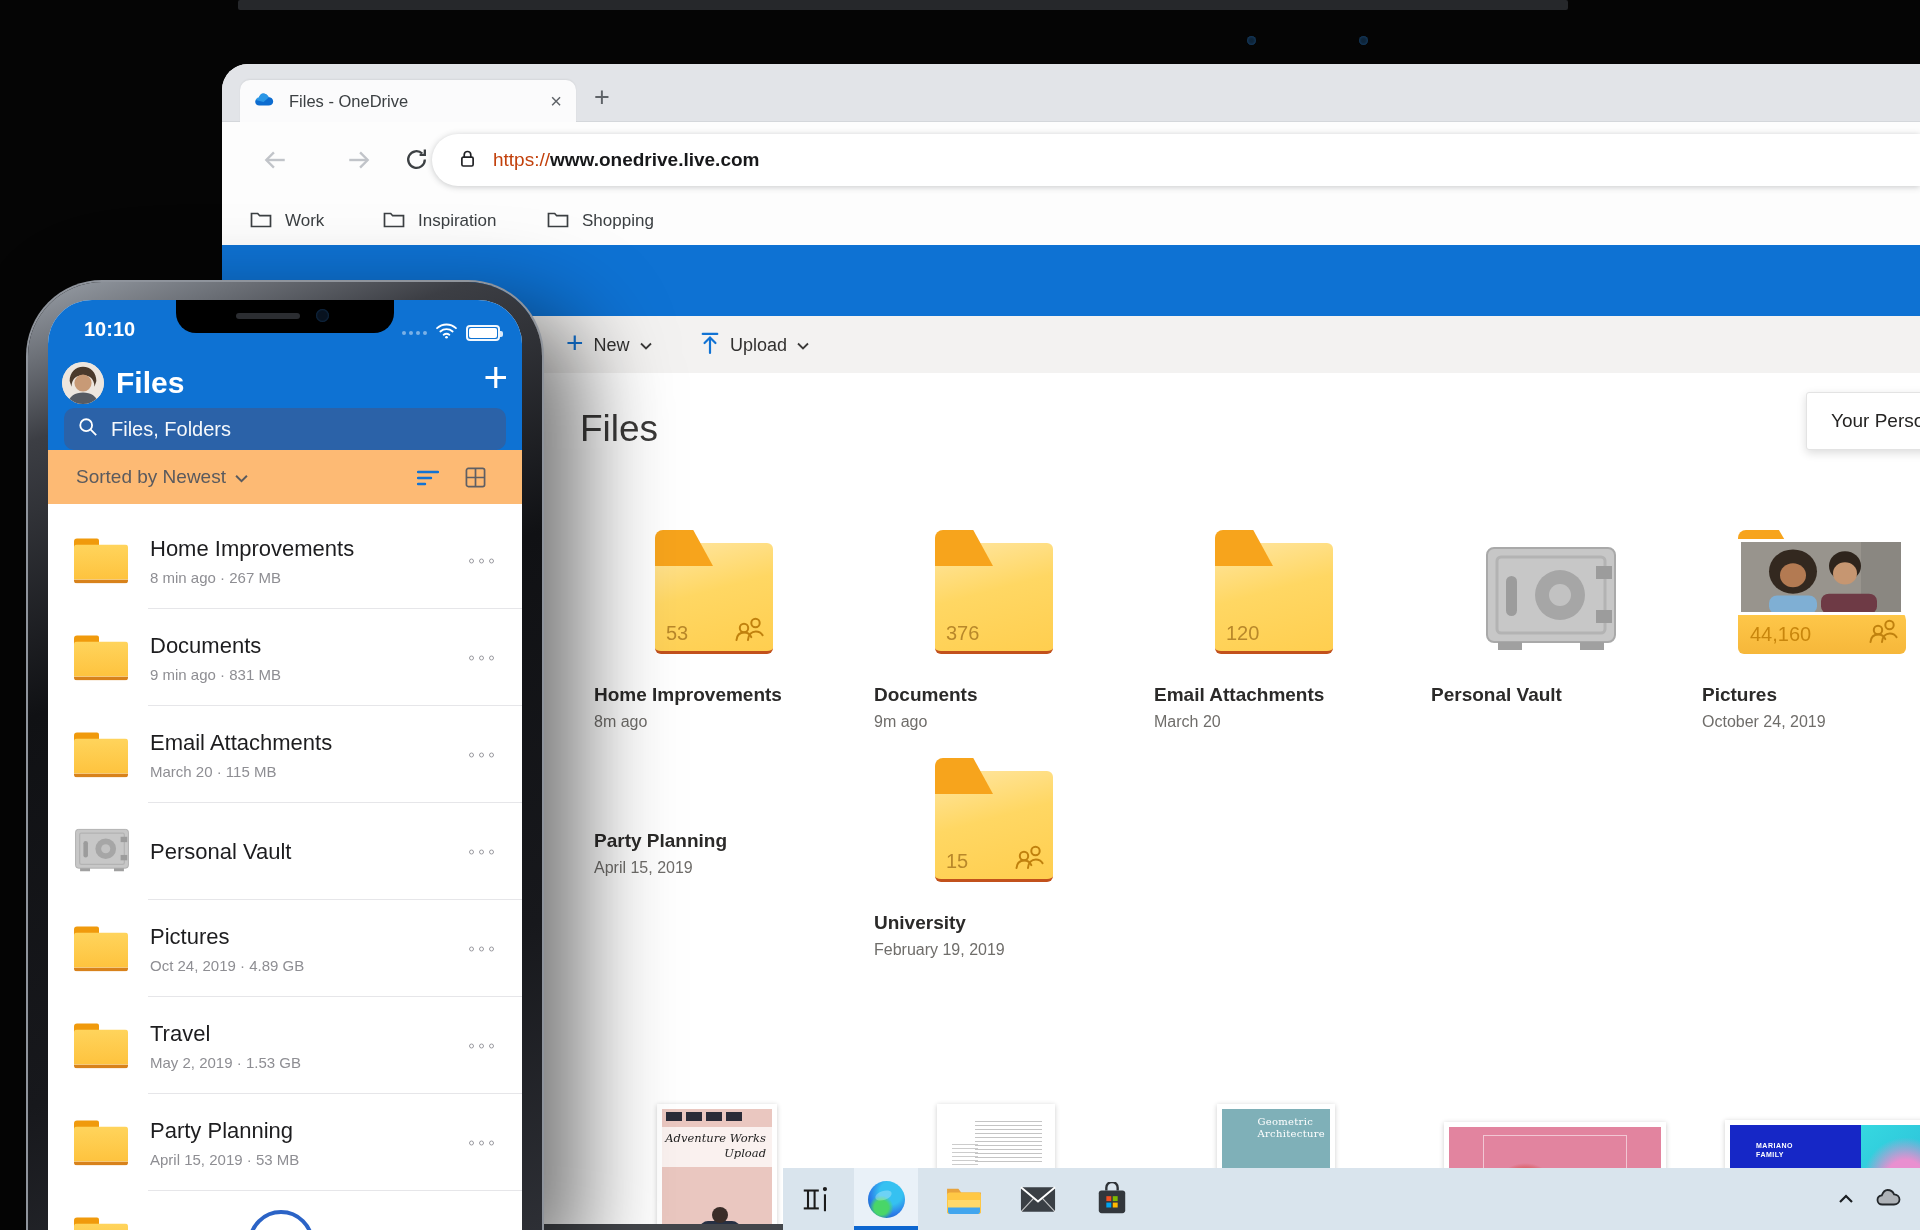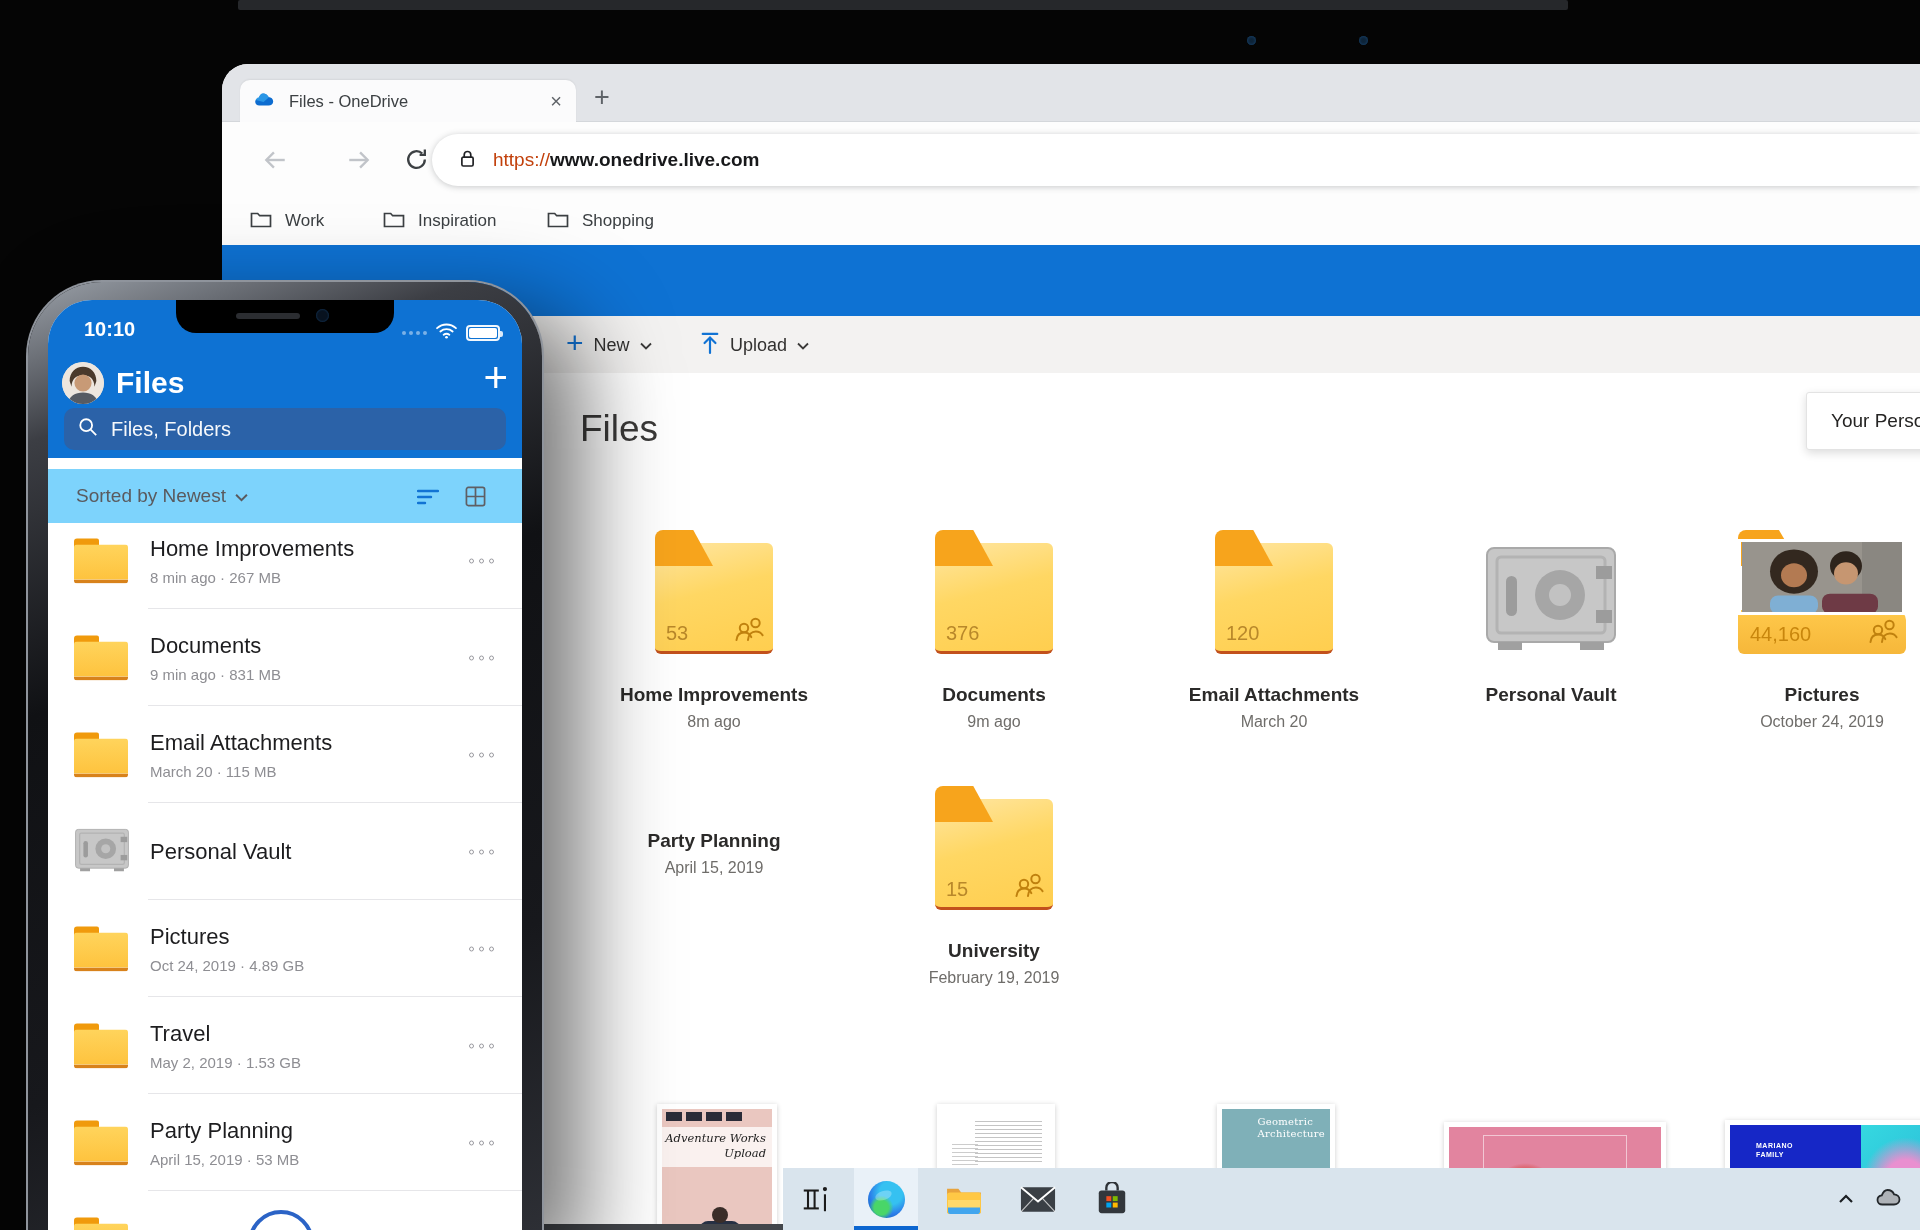--- a/index.html
+++ b/index.html
@@ -36,21 +36,21 @@
   .od-band{position:absolute;left:222px;top:245px;width:1698px;height:71px;background:#0e72d3;}
   .cmdbar{position:absolute;left:222px;top:316px;width:1698px;height:57px;background:#f3f2f1;}
   .cmd{position:absolute;top:322px;height:46px;display:flex;align-items:center;gap:10px;}
   .cmd-plus{font-size:30px;font-weight:300;color:#1173d4;line-height:1;margin-top:-4px;}
   .cmd-label{font-size:18px;color:#323130;}
   .callout{position:absolute;left:1806px;top:392px;width:150px;height:58px;background:#fff;border:1px solid #e3e3e3;
            border-radius:3px;box-shadow:0 3px 10px rgba(0,0,0,.14);display:flex;align-items:center;padding-left:24px;
            font-size:19px;color:#252423;z-index:3;}
   .page-title{position:absolute;left:580px;top:408px;font-size:37px;color:#3a3938;font-weight:400;}
 
-  .tile{position:absolute;width:240px;text-align:center;z-index:2;}
+  .tile{position:absolute;width:240px;text-align:left;z-index:2;}
   .t-ic{height:126px;display:flex;align-items:flex-end;justify-content:center;}
   .t-name{margin-top:30px;font-size:19px;font-weight:600;color:#2b2a29;}
   .t-meta{margin-top:7px;font-size:16px;color:#6f6d6a;}
   .t-meta:empty{display:none;}
 
   .folder{position:relative;width:118px;height:124px;}
   .f-tab{position:absolute;left:0;top:0;width:58px;height:36px;background:#f7a41c;border-radius:8px 3px 0 0;
          clip-path:polygon(0 0,66% 0,100% 100%,0 100%);z-index:2;}
   .f-body{position:absolute;left:0;right:0;top:13px;bottom:0;border-radius:6px;z-index:1;
           background:linear-gradient(165deg,#ffe6a3 0%,#ffd763 45%,#ffce4f 100%);border-bottom:3px solid #c2511c;}
@@ -126,21 +126,21 @@
   .battery{position:relative;width:34px;height:16px;border:2px solid rgba(255,255,255,.95);border-radius:4px;}
   .battery:before{content:"";position:absolute;left:1px;top:1px;right:1px;bottom:1px;background:#fff;border-radius:2px;}
   .battery:after{content:"";position:absolute;right:-5px;top:4px;width:3px;height:6px;background:rgba(255,255,255,.85);
                  border-radius:0 2px 2px 0;}
   .pavatar{position:absolute;left:14px;top:62px;width:42px;height:42px;border-radius:50%;overflow:hidden;z-index:4;background:#ede6de;}
   .ptitle{position:absolute;left:68px;top:62px;height:42px;line-height:42px;color:#fff;font-size:30px;font-weight:700;z-index:4;}
   .padd{position:absolute;right:14px;top:54px;color:#fff;font-size:42px;font-weight:200;z-index:4;}
   .psearch{position:absolute;left:16px;right:16px;top:108px;height:42px;background:#2b62a8;border-radius:10px;
            display:flex;align-items:center;gap:13px;padding-left:14px;z-index:4;}
   .psearch-text{color:rgba(255,255,255,.96);font-size:20px;}
-  .sortrow{position:absolute;left:0;right:0;top:169px;height:54px;background:#7dd3fc;}
+  .sortrow{position:absolute;left:0;right:0;top:150px;height:54px;background:#fdba74;}
   .sort-label{position:absolute;left:28px;top:16px;font-size:19px;color:#5a5a5e;display:flex;align-items:center;gap:9px;}
   .view-ics{position:absolute;right:36px;top:17px;display:flex;gap:26px;align-items:center;}
 
   .prow{position:absolute;left:0;right:0;height:97px;}
   .p-ic{position:absolute;left:26px;top:50%;transform:translateY(-50%);}
   .p-txt{position:absolute;left:102px;top:0;bottom:0;display:flex;flex-direction:column;justify-content:center;gap:7px;}
   .p-name{font-size:22px;color:#1d1d1f;font-weight:500;}
   .p-meta{font-size:15px;color:#8e8e93;}
   .p-meta:empty{display:none;}
   .p-more{position:absolute;right:24px;top:50%;transform:translateY(-50%);display:flex;gap:5px;border:none;background:none;padding:4px;}
@@ -332,21 +332,21 @@
     </div>
       </div>
     <div class="t-name">Pictures</div>
     <div class="t-meta">October 24, 2019</div>
   </div>
 
   <div class="tile" style="left:594px;top:800px;">
     <div class="t-name">Party Planning</div>
     <div class="t-meta">April 15, 2019</div>
   </div>
-  <div class="tile" style="left:874px;top:784px;">
+  <div class="tile" style="left:874px;top:756px;">
     <div class="t-ic">
         <div class="folder">
       <div class="f-body"></div>
           <div class="f-tab"></div>
       <span class="f-count">15</span>
       <span class="f-people"><svg viewBox="0 0 30 26" width="30" height="26" fill="none" stroke="#c0810e" stroke-width="2" stroke-linecap="round">
               <circle cx="21.5" cy="7" r="4.2"></circle>
               <path d="M14 24c.4-5.5 3.6-8.6 7.8-8.6 3 0 5.4 1.4 6.8 3.8"></path>
               <circle cx="10" cy="12" r="4.2"></circle>
               <path d="M2.5 24c.5-4.6 3.4-7.4 7.6-7.4 3.4 0 6 1.8 7.2 4.6"></path>

